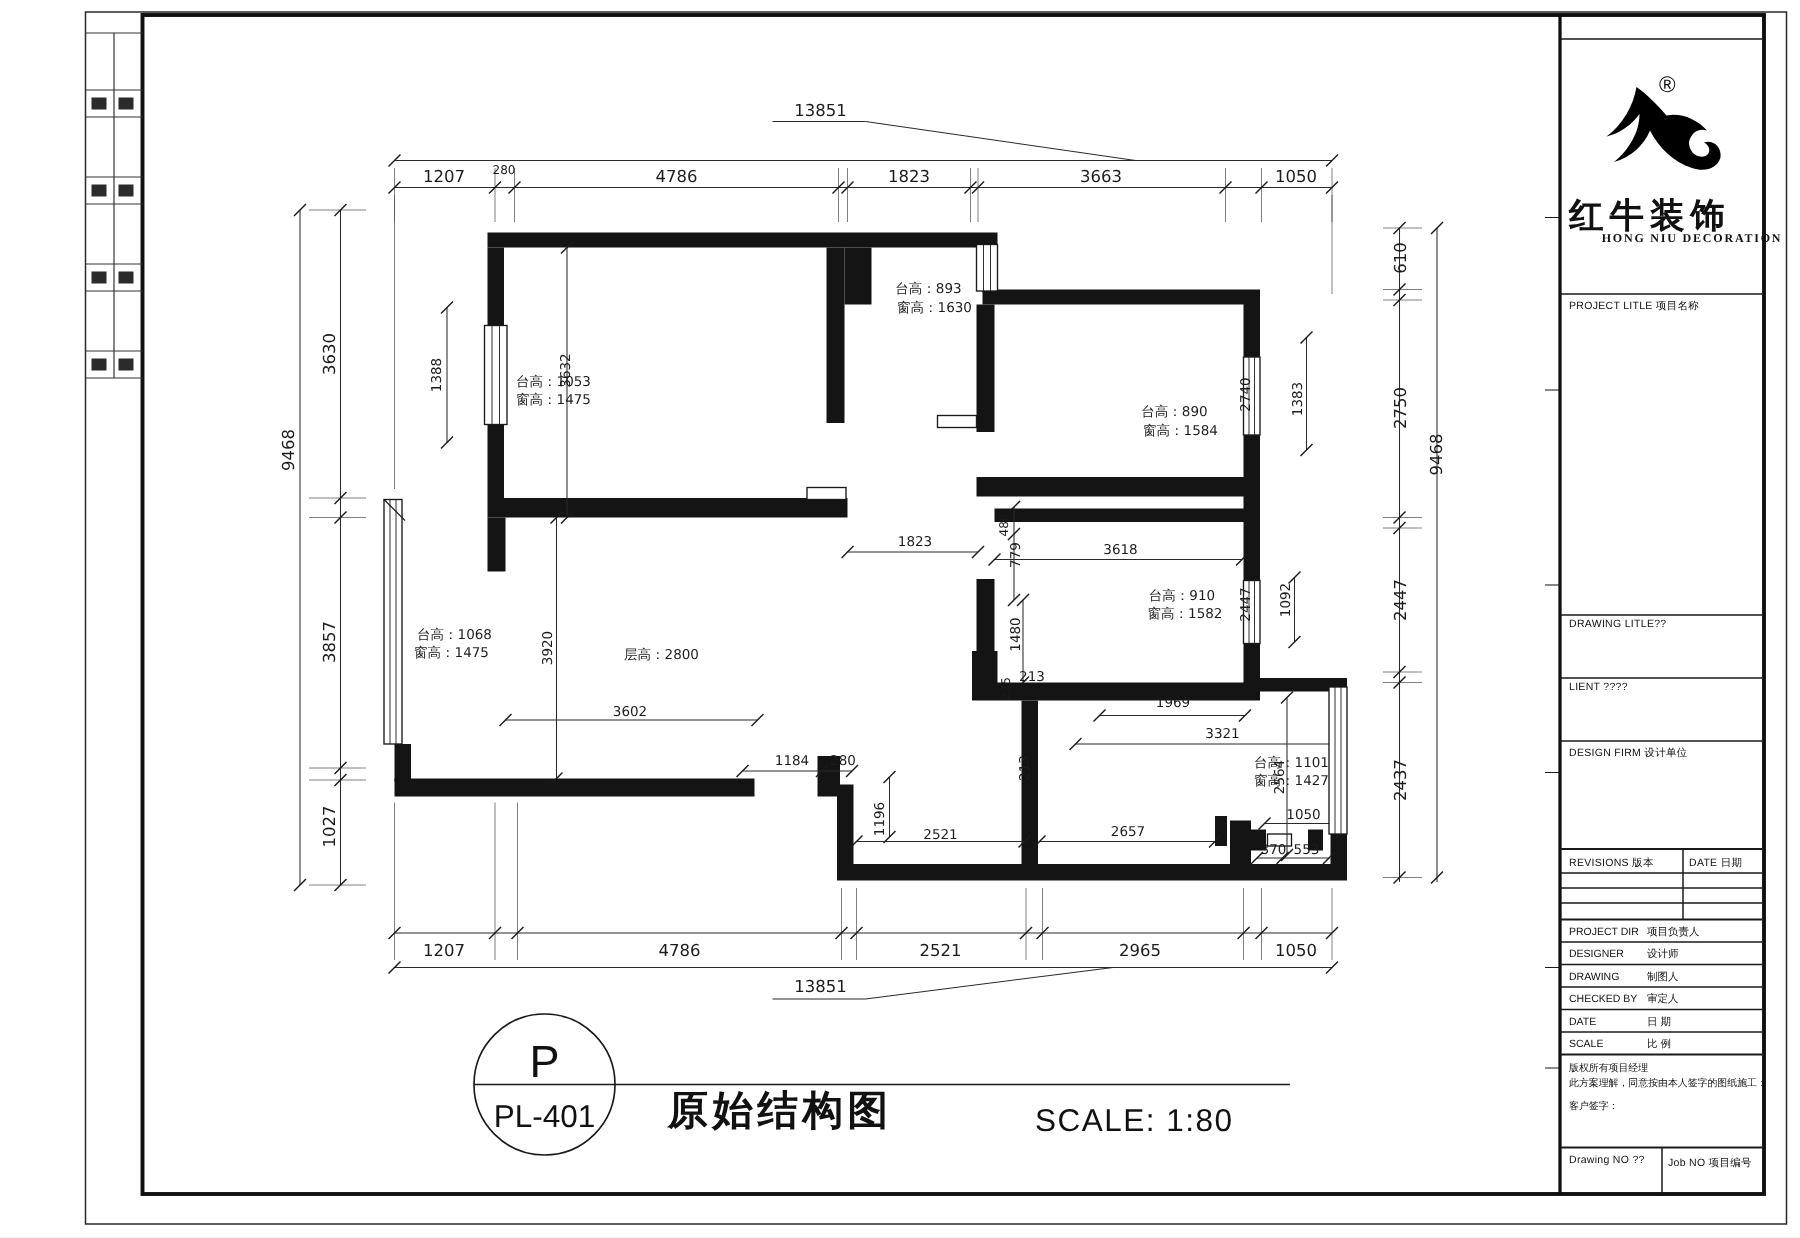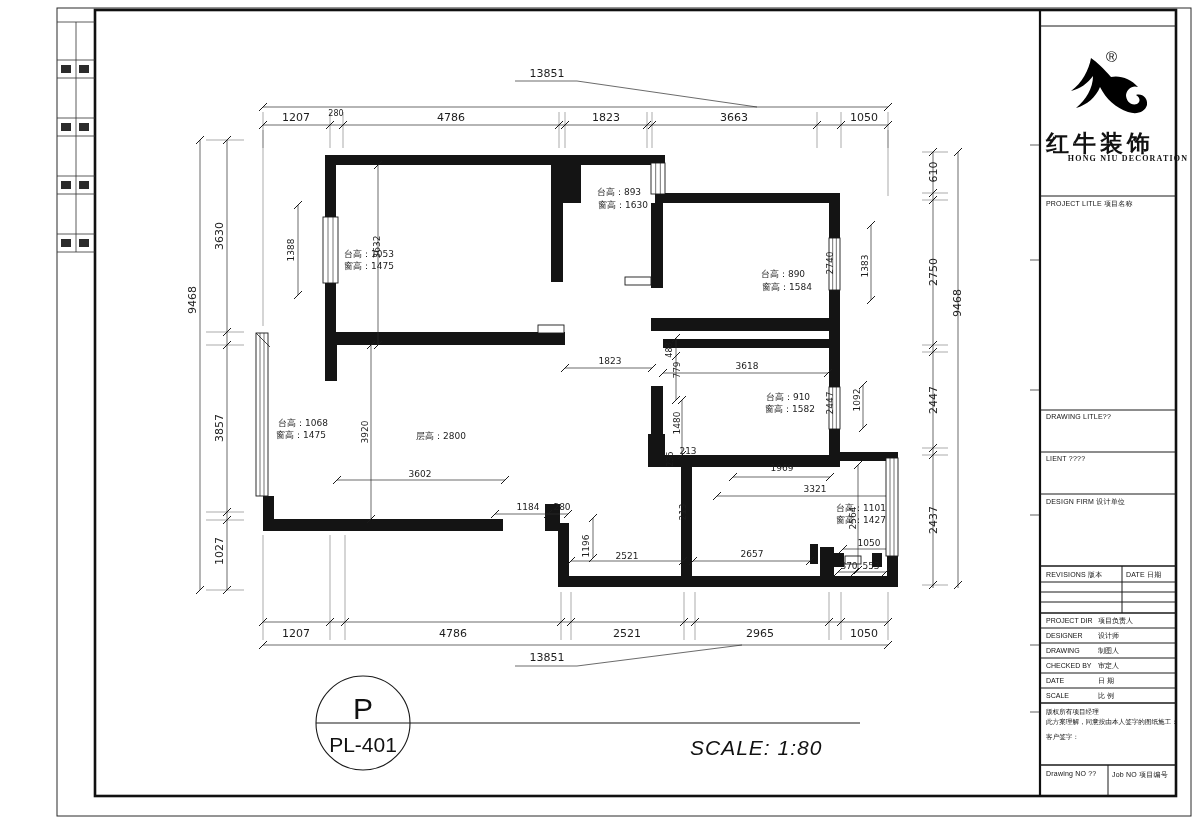--- a/index.html
+++ b/index.html
@@ -11,21 +11,21 @@
   .tb{font-size:7px;letter-spacing:.2px;}
   .tb-row{font-size:7px;}
   .tb-row .en{display:inline-block;width:52px;}
   .brand-cn{left:1040px;top:128px;width:120px;text-align:center;font-size:23px;font-weight:bold;letter-spacing:4px;}
   .brand-en{left:1040px;top:154px;width:152px;text-align:center;font-size:8px;font-weight:bold;letter-spacing:1.2px;
             font-family:"Liberation Serif",serif;margin-left:12px;}
   .brand-reg{left:1106px;top:48px;font-size:15px;}
   .stamp-top{left:316px;top:692px;width:94px;text-align:center;font-size:30px;}
   .stamp-bottom{left:316px;top:733px;width:94px;text-align:center;font-size:21px;}
   .drawing-title{left:445px;top:722px;font-size:27px;font-weight:bold;letter-spacing:3px;}
-  .scale-text{left:690px;top:736px;font-size:21px;font-style:italic;letter-spacing:1px;}
+  .scale-text{left:690px;top:736px;font-size:21px;letter-spacing:1px;}
   .note{font-size:6.6px;}
 </style>
 </head>
 <body>
 
 <div class="sheet">
 
   <svg id="plan-svg" width="1200" height="825" viewBox="0 0 1200 825">
 
     <g fill="none" stroke="#2a2a2a">
@@ -399,14 +399,15 @@
   <div class="t tb-row" style="left:1046px;top:691px;"><span class="en">SCALE</span><span>比 例</span></div>
 
   <div class="t note" style="left:1046px;top:708px;">版权所有项目经理</div>
   <div class="t note" style="left:1046px;top:718px;">此方案理解，同意按由本人签字的图纸施工：</div>
   <div class="t note" style="left:1046px;top:733px;">客户签字：</div>
   <div class="t tb" style="left:1046px;top:770px;">Drawing NO ??</div>
   <div class="t tb" style="left:1112px;top:770px;">Job NO 项目编号</div>
 
   <div class="t stamp-top">P</div>
   <div class="t stamp-bottom">PL-401</div>
+  <div class="t drawing-title">原始结构图</div>
   <div class="t scale-text">SCALE: 1:80</div>
 </div>
 
 </body></html>

